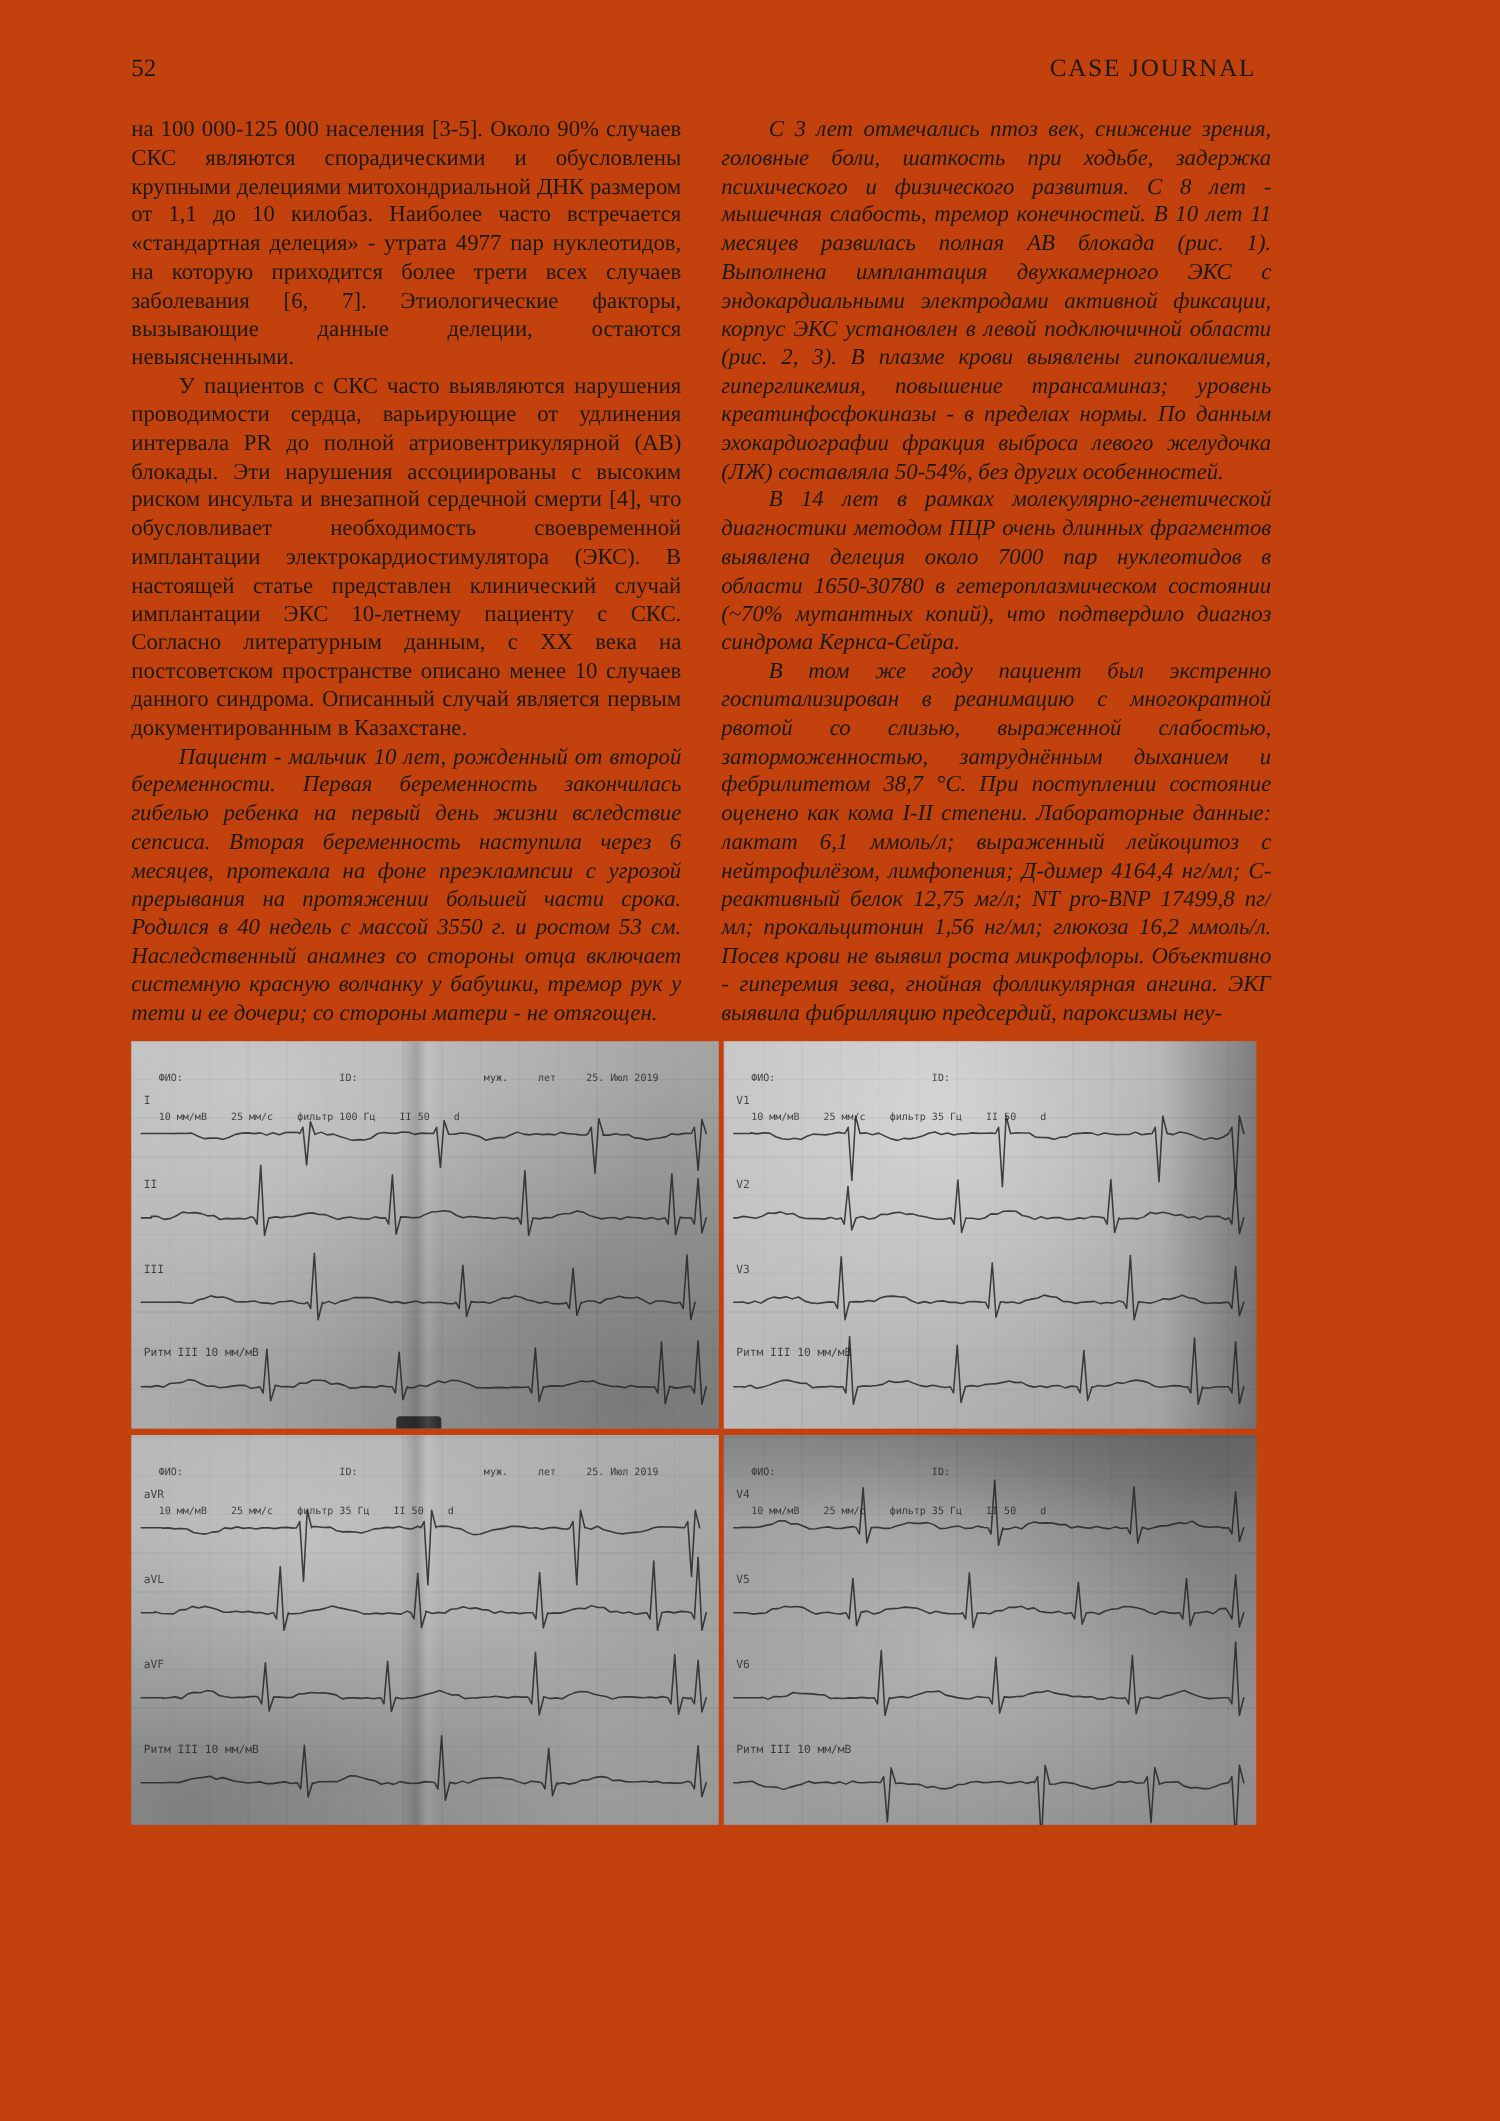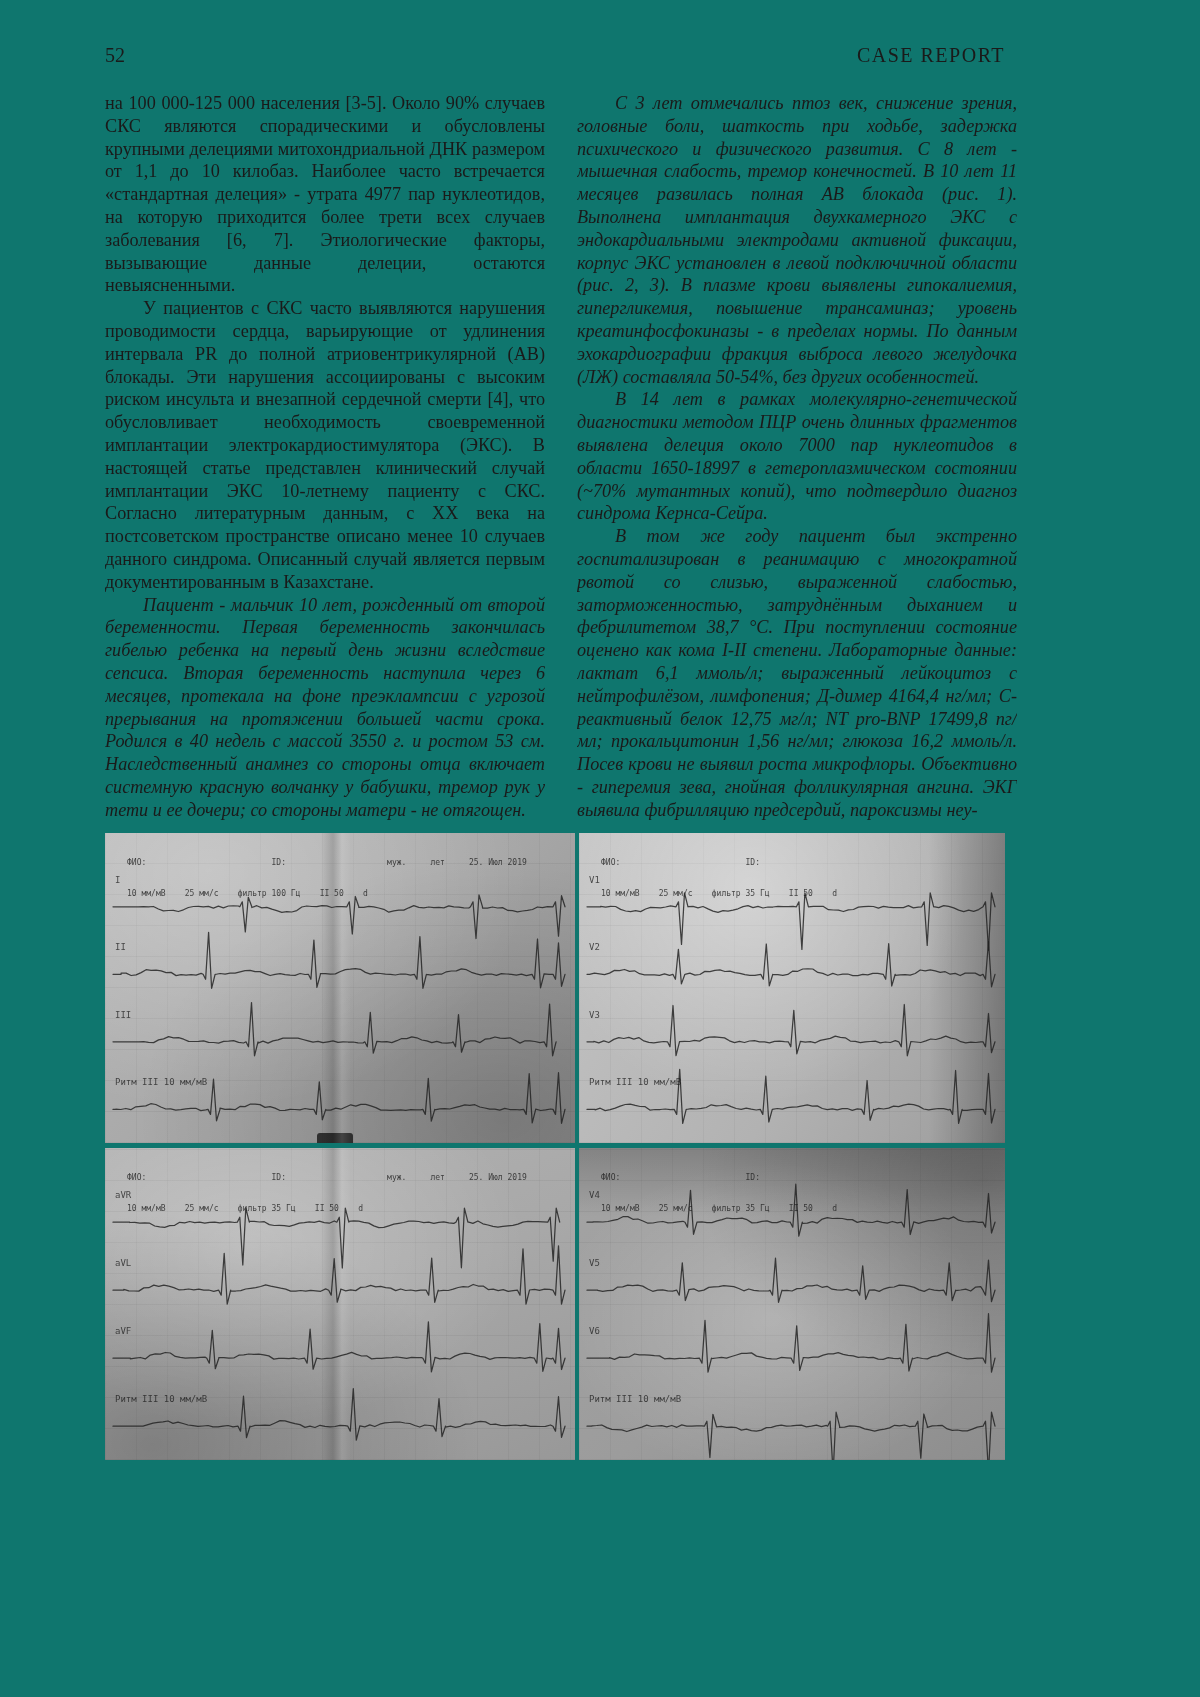--- a/index.html
+++ b/index.html
@@ -1,16 +1,16 @@
 <!DOCTYPE html>
 <html lang="ru"><head>
 <meta charset="utf-8">
 <style>
   html,body{margin:0;padding:0;background:#ffffff;}
-  .page{position:relative;width:1200px;height:1697px;background:#0f766e;
+  .page{position:relative;width:1200px;height:1697px;background:#c2410c;
         font-family:"Liberation Serif", serif;color:#1a1a1a;overflow:hidden;}
 
   
   .page-num{position:absolute;left:105px;top:44px;font-size:20px;}
   .running-head{position:absolute;right:195px;top:44px;font-size:20px;letter-spacing:1.5px;}
 
   
   .col{position:absolute;top:92px;height:744px;overflow:hidden;}
   .col-left{left:105px;width:440px;}
   .col-right{left:577px;width:440px;}
@@ -76,31 +76,31 @@
     font-size:19px;font-weight:bold;font-style:italic;}
   .footer{position:absolute;left:105px;top:1508px;width:900px;text-align:center;
     font-size:20px;letter-spacing:.4px;}
 </style>
 </head>
 <body>
 
 <div class="page">
 
   <span class="page-num">52</span>
-  <span class="running-head">CASE REPORT</span>
+  <span class="running-head">CASE JOURNAL</span>
 
   <div class="col col-left">
     <p class="just">на 100 000-125 000 населения [3-5]. Около 90% случаев СКС являются спорадическими и обусловлены крупными делециями митохондриальной ДНК размером от 1,1 до 10 килобаз. Наиболее часто встречается «стандартная делеция» - утрата 4977 пар нуклеотидов, на которую приходится более трети всех случаев заболевания [6, 7]. Этиологические факторы, вызывающие данные делеции, остаются невыясненными.</p>
     <p class="indent">У пациентов с СКС часто выявляются нарушения проводимости сердца, варьирующие от удлинения интервала PR до полной атриовентрикулярной (АВ) блокады. Эти нарушения ассоциированы с высоким риском инсульта и внезапной сердечной смерти [4], что обусловливает необходимость своевременной имплантации электрокардиостимулятора (ЭКС). В настоящей статье представлен клинический случай имплантации ЭКС 10-летнему пациенту с СКС. Согласно литературным данным, с XX века на постсоветском пространстве описано менее 10 случаев данного синдрома. Описанный случай является первым документированным в Казахстане.</p>
     <p class="indent italic">Пациент - мальчик 10 лет, рожденный от второй беременности. Первая беременность закончилась гибелью ребенка на первый день жизни вследствие сепсиса. Вторая беременность наступила через 6 месяцев, протекала на фоне преэклампсии с угрозой прерывания на протяжении большей части срока. Родился в 40 недель с массой 3550 г. и ростом 53 см. Наследственный анамнез со стороны отца включает системную красную волчанку у бабушки, тремор рук у тети и ее дочери; со стороны матери - не отягощен.</p>
   </div>
 
   <div class="col col-right">
     <p class="indent italic">С 3 лет отмечались птоз век, снижение зрения, головные боли, шаткость при ходьбе, задержка психического и физического развития. С 8 лет - мышечная слабость, тремор конечностей. В 10 лет 11 месяцев развилась полная АВ блокада (рис. 1). Выполнена имплантация двухкамерного ЭКС с эндокардиальными электродами активной фиксации, корпус ЭКС установлен в левой подключичной области (рис. 2, 3). В плазме крови выявлены гипокалиемия, гипергликемия, повышение трансаминаз; уровень креатинфосфокиназы - в пределах нормы. По данным эхокардиографии фракция выброса левого желудочка (ЛЖ) составляла 50-54%, без других особенностей.</p>
-    <p class="indent italic">В 14 лет в рамках молекулярно-генетической диагностики методом ПЦР очень длинных фрагментов выявлена делеция около 7000 пар нуклеотидов в области 1650-18997 в гетероплазмическом состоянии (~70% мутантных копий), что подтвердило диагноз синдрома Кернса-Сейра.</p>
+    <p class="indent italic">В 14 лет в рамках молекулярно-генетической диагностики методом ПЦР очень длинных фрагментов выявлена делеция около 7000 пар нуклеотидов в области 1650-30780 в гетероплазмическом состоянии (~70% мутантных копий), что подтвердило диагноз синдрома Кернса-Сейра.</p>
     <p class="indent italic">В том же году пациент был экстренно госпитализирован в реанимацию с многократной рвотой со слизью, выраженной слабостью, заторможенностью, затруднённым дыханием и фебрилитетом 38,7 °C. При поступлении состояние оценено как кома I-II степени. Лабораторные данные: лактат 6,1 ммоль/л; выраженный лейкоцитоз с нейтрофилёзом, лимфопения; Д-димер 4164,4 нг/мл; С-реактивный белок 12,75 мг/л; NT pro-BNP 17499,8 пг/мл; прокальцитонин 1,56 нг/мл; глюкоза 16,2 ммоль/л. Посев крови не выявил роста микрофлоры. Объективно - гиперемия зева, гнойная фолликулярная ангина. ЭКГ выявила фибрилляцию предсердий, пароксизмы неу-</p>
   </div>
 
   <div class="figure">
     <div class="ecg-row row1">
       <div class="ecg-panel pw-left p1">
         <svg class="ecg-svg" viewBox="0 0 470 310">
             <path class="tr" d="M8 73.8 L33.4 73.8 L33.4 73.9 L38.4 73.6 L43.4 73.8 L48.4 73.5 L53.4 76.0 L58.4 77.9 L63.4 77.5 L68.4 77.4 L73.4 78.5 L78.4 76.8 L83.4 74.5 L88.4 73.5 L93.4 73.3 L98.4 73.9 L103.4 73.3 L108.4 75.1 L113.4 73.2 L118.4 74.8 L123.4 73.0 L128.4 72.9 L133.4 73.0 L134.8 73.8 L137.3 68.8 L140.3 98.9 L143.3 64.3 L146.8 73.8 L146.8 74.5 L151.8 72.7 L156.8 74.9 L161.8 74.3 L166.8 76.2 L171.8 77.7 L176.8 79.3 L181.8 78.7 L186.8 79.0 L191.8 77.6 L196.8 74.0 L201.8 73.0 L206.8 73.5 L211.8 73.7 L216.8 72.6 L221.8 72.8 L226.8 74.5 L231.8 73.5 L236.8 73.7 L241.8 73.8 L244.3 68.8 L247.3 101.0 L250.3 63.5 L253.8 73.8 L253.8 74.4 L258.8 74.3 L263.8 73.4 L268.8 73.8 L273.8 75.0 L278.8 76.3 L283.8 79.2 L288.8 77.9 L293.8 77.1 L298.8 77.1 L303.8 74.8 L308.8 72.7 L313.8 74.3 L318.8 74.9 L323.8 74.0 L328.8 74.7 L333.8 74.3 L338.8 74.9 L343.8 72.9 L348.8 73.9 L353.8 74.2 L358.8 74.9 L363.8 75.0 L365.5 73.8 L368.0 68.8 L371.0 105.5 L374.0 61.8 L377.5 73.8 L377.5 75.1 L382.5 75.1 L387.5 74.0 L392.5 75.0 L397.5 74.6 L402.5 77.3 L407.5 77.7 L412.5 78.9 L417.5 78.0 L422.5 77.4 L427.5 76.5 L432.5 74.0 L437.5 74.7 L442.5 73.7 L448.0 73.8 L450.5 68.8 L453.5 103.1 L456.5 62.7 L460.0 73.8"></path>
             <text class="lead" x="10" y="50">I</text>
             <path class="tr" d="M8 141.3 L16.1 141.3 L16.1 140.1 L21.1 140.1 L26.1 142.5 L31.1 141.9 L36.1 139.6 L41.1 136.7 L46.1 137.4 L51.1 137.1 L56.1 137.9 L61.1 139.7 L66.1 139.4 L71.1 142.6 L76.1 141.7 L81.1 142.1 L86.1 141.7 L91.1 142.2 L96.1 140.4 L98.1 141.3 L100.6 146.3 L103.6 99.3 L106.6 155.3 L110.1 141.3 L110.1 141.5 L115.1 140.5 L120.1 141.1 L125.1 140.2 L130.1 140.1 L135.1 138.9 L140.1 137.7 L145.1 137.3 L150.1 138.6 L155.1 138.7 L160.1 140.6 L165.1 142.5 L170.1 141.3 L175.1 140.6 L180.1 141.6 L185.1 142.1 L190.1 142.3 L195.1 140.5 L200.1 141.5 L203.4 141.3 L205.9 146.3 L208.9 107.1 L211.9 154.4 L215.4 141.3 L215.4 140.5 L220.4 140.7 L225.4 141.2 L230.4 140.9 L235.4 138.5 L240.4 136.6 L245.4 136.2 L250.4 135.6 L255.4 136.3 L260.4 139.4 L265.4 141.2 L270.4 140.2 L275.4 140.5 L280.4 141.1 L285.4 141.3 L290.4 142.0 L295.4 141.0 L300.4 141.0 L305.4 142.1 L309.4 141.3 L311.9 146.3 L314.9 103.6 L317.9 155.3 L321.4 141.3 L321.4 141.4 L326.4 142.1 L331.4 141.1 L336.4 141.2 L341.4 138.8 L346.4 138.0 L351.4 137.8 L356.4 135.8 L361.4 136.7 L366.4 139.3 L371.4 140.8 L376.4 142.1 L381.4 141.2 L386.4 141.0 L391.4 142.4 L396.4 140.7 L401.4 141.0 L406.4 141.3 L411.4 142.2 L416.4 141.1 L421.4 142.6 L427.0 141.3 L429.5 146.3 L432.5 106.0 L435.5 154.8 L439.0 141.3 L439.0 140.9 L444.0 141.4 L448.0 141.3 L450.5 146.3 L453.5 109.9 L456.5 153.3 L460.0 141.3"></path>

